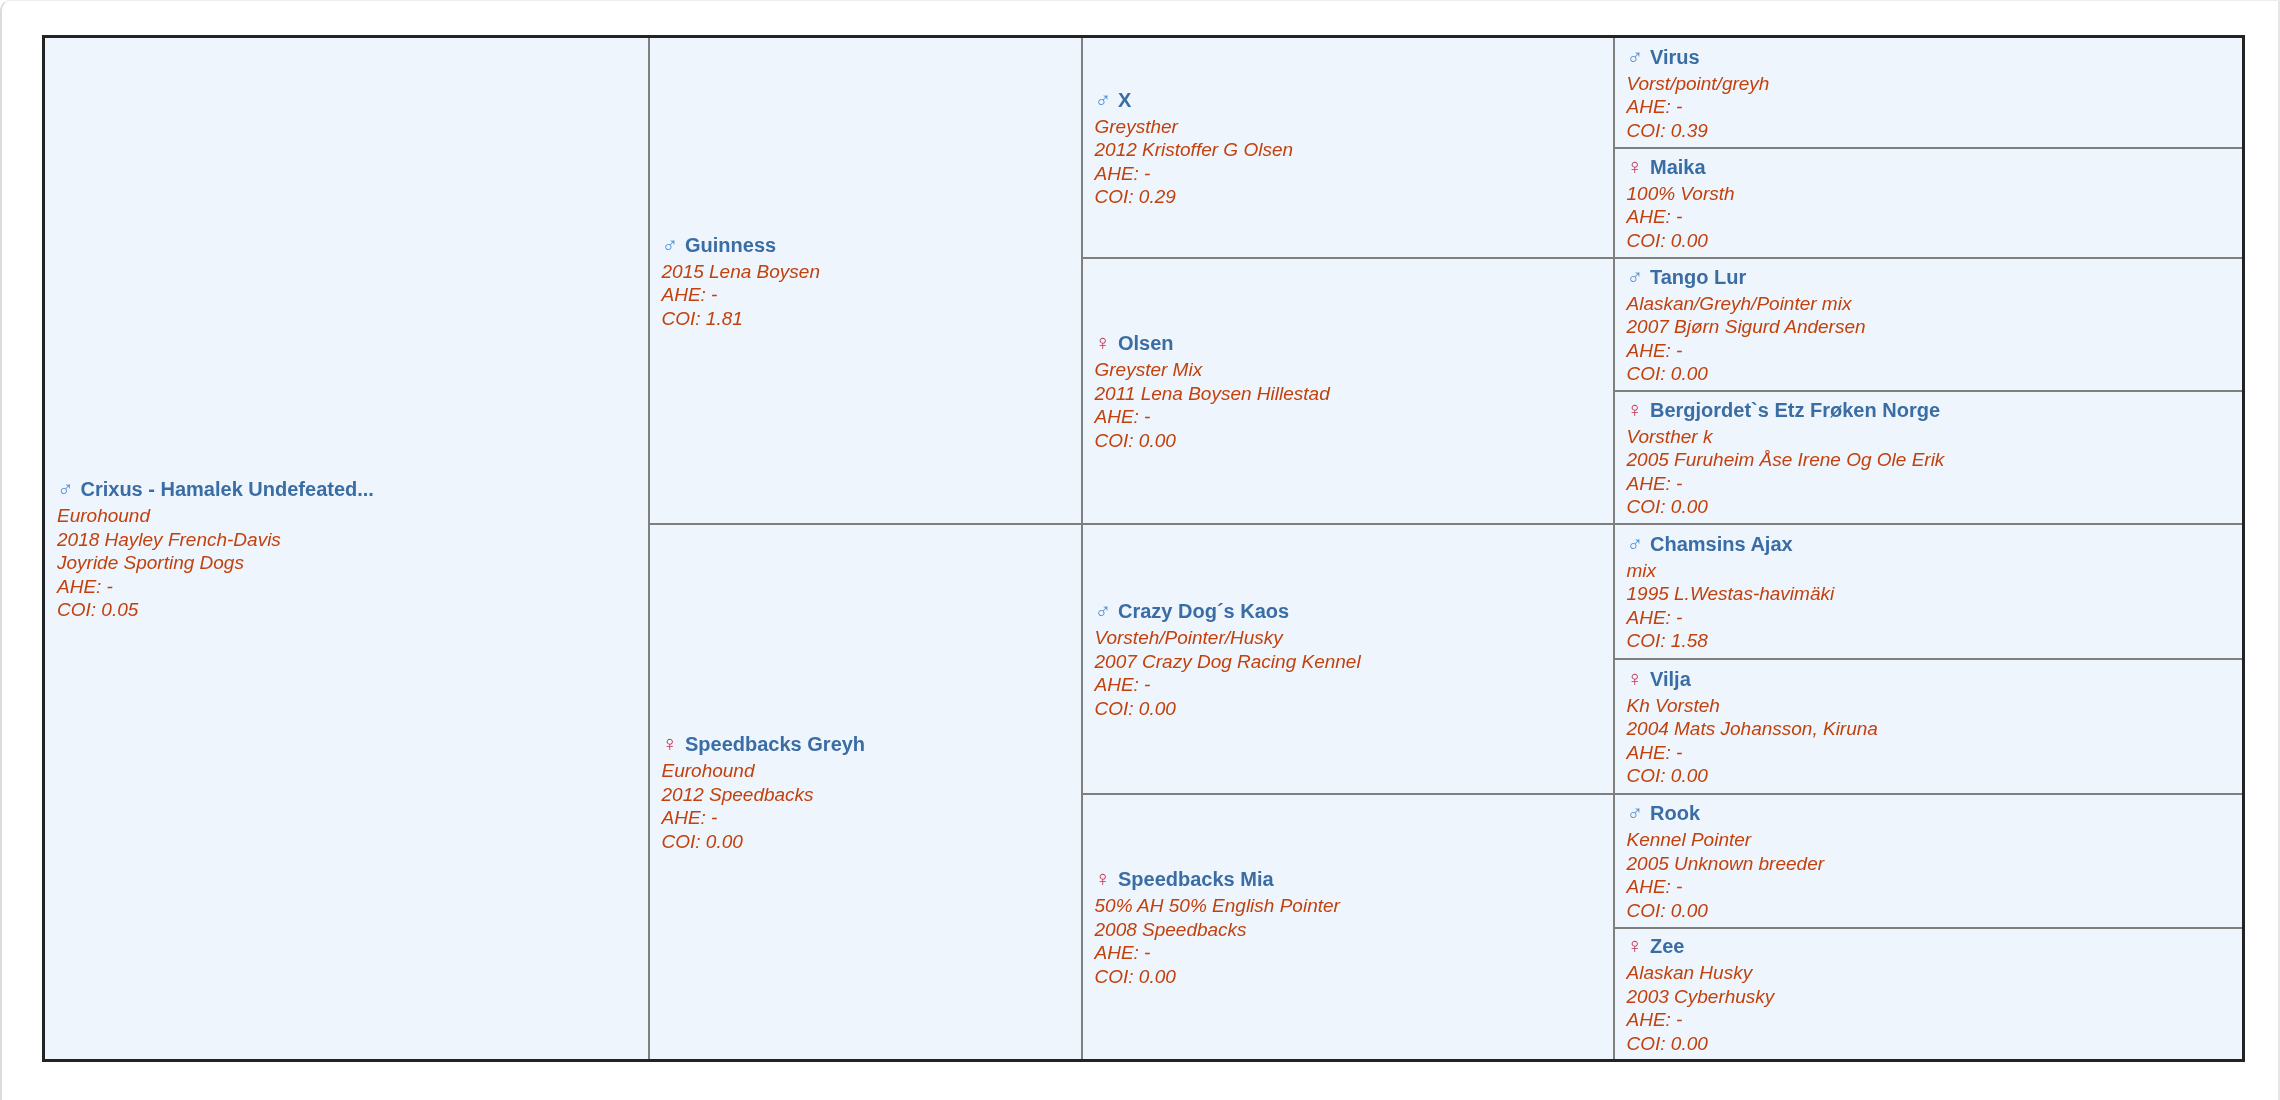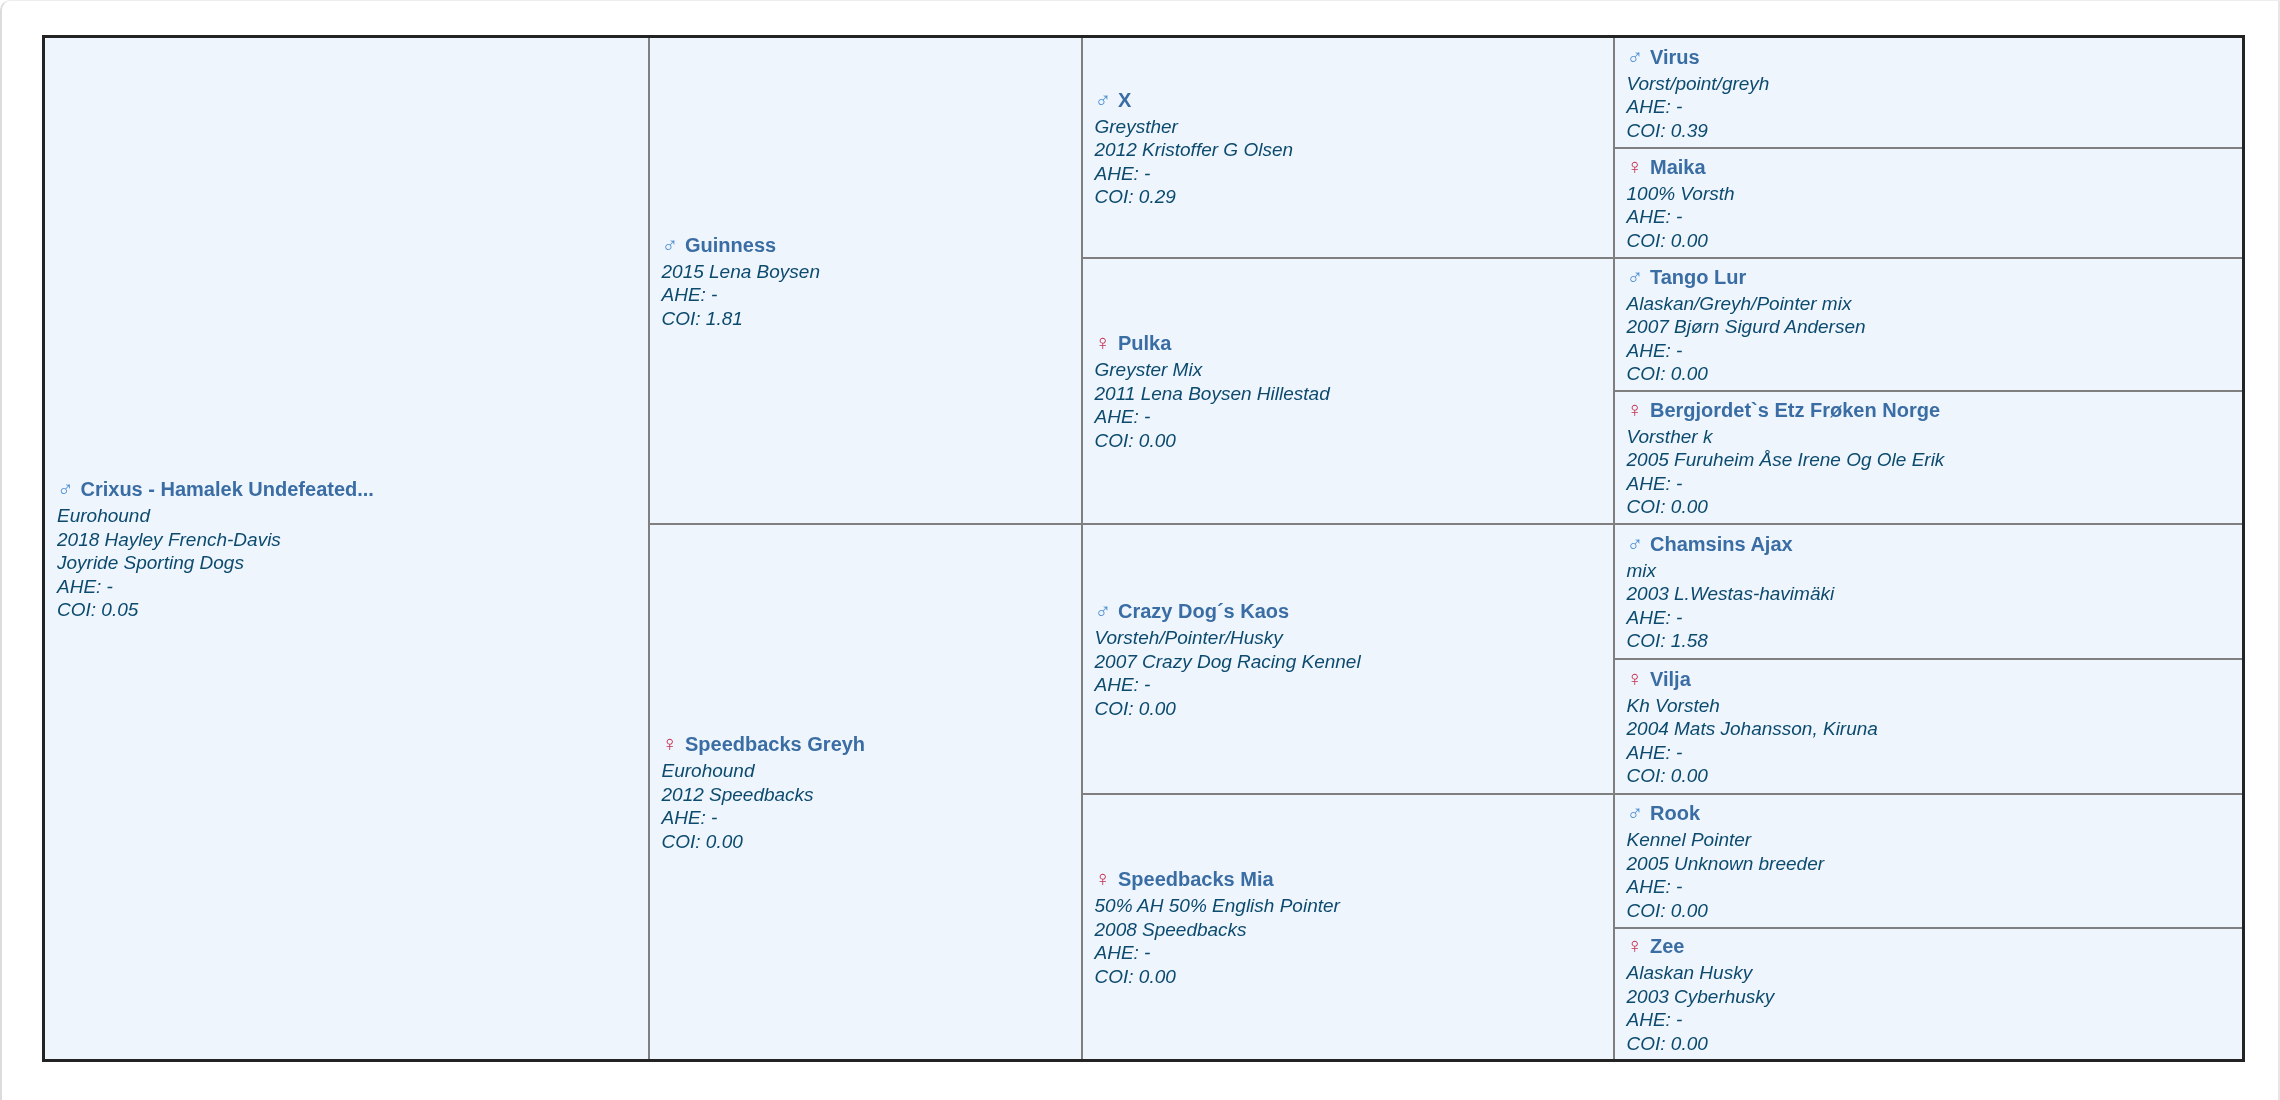--- a/index.html
+++ b/index.html
@@ -52,21 +52,21 @@
   .dog-name {
     font-size: 20px;
     font-weight: bold;
     color: #3a6da3;
     text-decoration: none;
     cursor: pointer;
   }
   .detail-line {
     font-size: 19px;
     font-style: italic;
-    color: #0c4a6e;
+    color: #c2410c;
     line-height: 23.5px;
     white-space: nowrap;
   }
 </style>
 </head>
 <body>
 
 <div class="window">
   <table class="pedigree">
     <colgroup>
@@ -122,21 +122,21 @@
         </div>
         <div class="detail-line">100% Vorsth</div>
         <div class="detail-line">AHE: -</div>
         <div class="detail-line">COI: 0.00</div>
       </td>
     </tr>
 
     <tr style="height:133px">
       <td class="cell" rowspan="2">
         <div class="name-row">
-          <span class="sex-symbol female">♀</span><a class="dog-name">Pulka</a>
+          <span class="sex-symbol female">♀</span><a class="dog-name">Olsen</a>
         </div>
         <div class="detail-line">Greyster Mix</div>
         <div class="detail-line">2011 Lena Boysen Hillestad</div>
         <div class="detail-line">AHE: -</div>
         <div class="detail-line">COI: 0.00</div>
       </td>
       <td class="cell">
         <div class="name-row">
           <span class="sex-symbol male">♂</span><a class="dog-name">Tango Lur</a>
         </div>
@@ -176,21 +176,21 @@
         <div class="detail-line">Vorsteh/Pointer/Husky</div>
         <div class="detail-line">2007 Crazy Dog Racing Kennel</div>
         <div class="detail-line">AHE: -</div>
         <div class="detail-line">COI: 0.00</div>
       </td>
       <td class="cell">
         <div class="name-row">
           <span class="sex-symbol male">♂</span><a class="dog-name">Chamsins Ajax</a>
         </div>
         <div class="detail-line">mix</div>
-        <div class="detail-line">2003 L.Westas-havimäki</div>
+        <div class="detail-line">1995 L.Westas-havimäki</div>
         <div class="detail-line">AHE: -</div>
         <div class="detail-line">COI: 1.58</div>
       </td>
     </tr>
 
     <tr style="height:135px">
       <td class="cell">
         <div class="name-row">
           <span class="sex-symbol female">♀</span><a class="dog-name">Vilja</a>
         </div>

